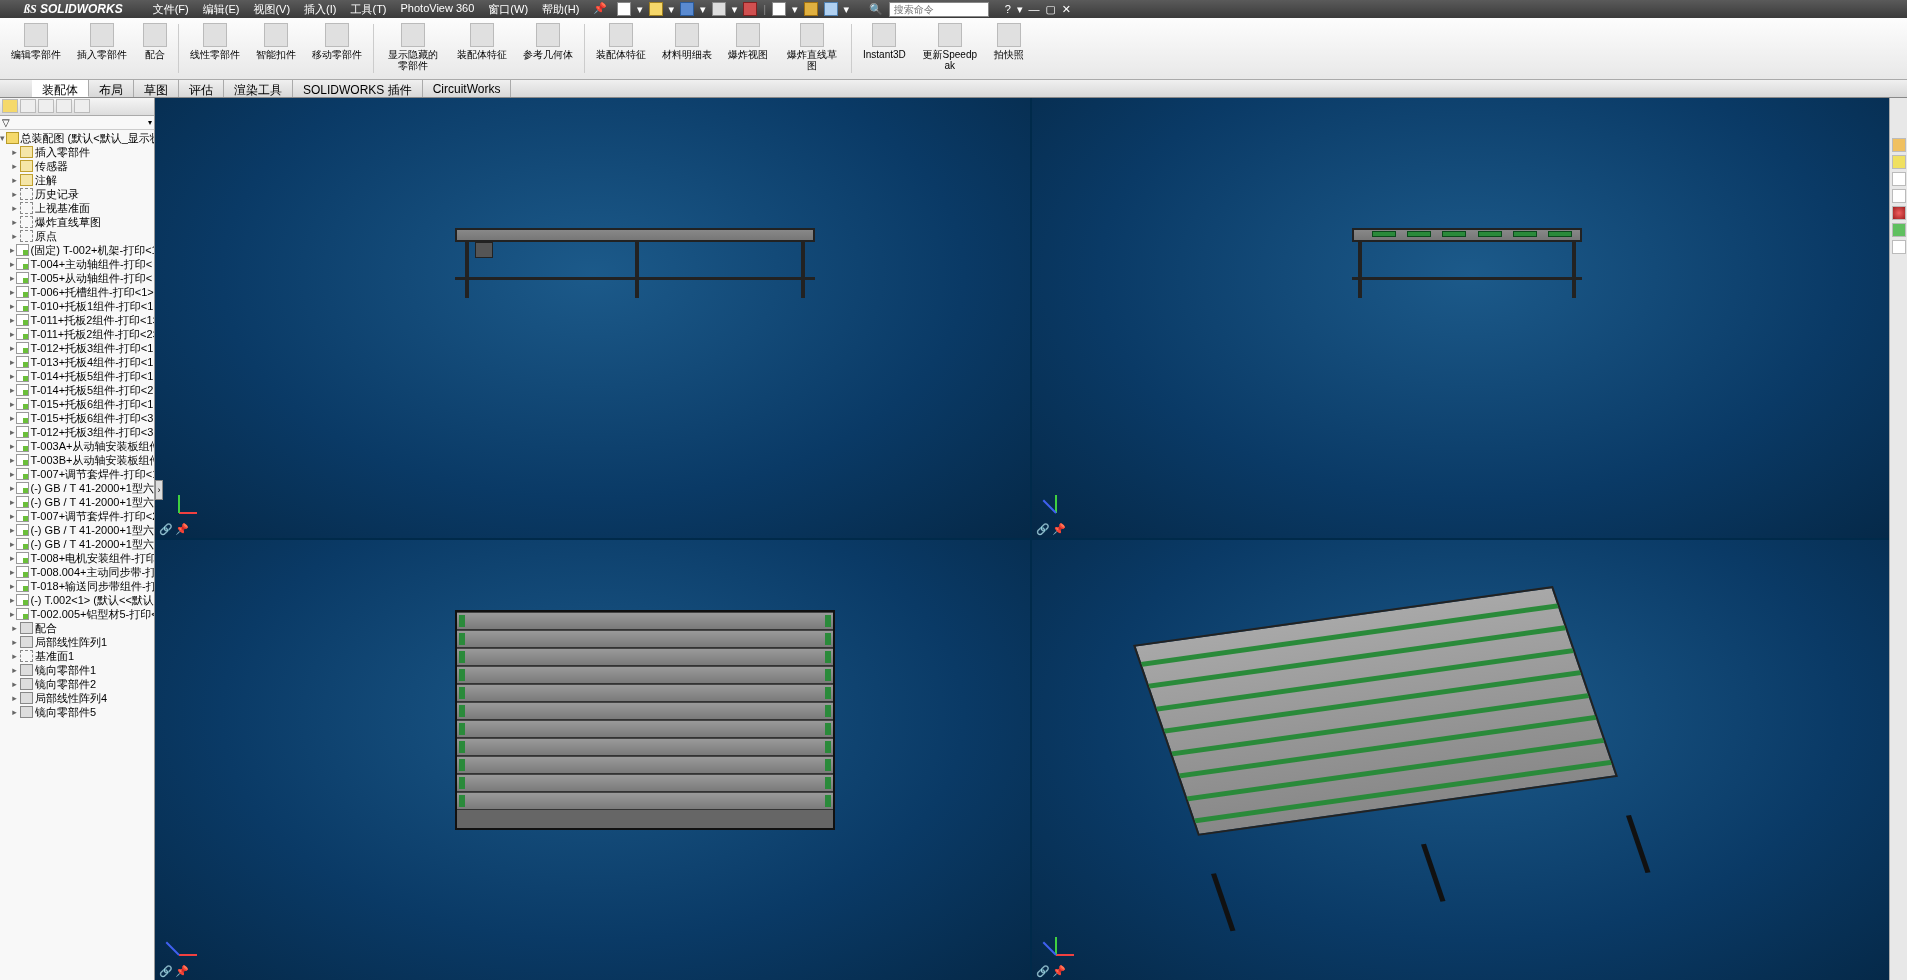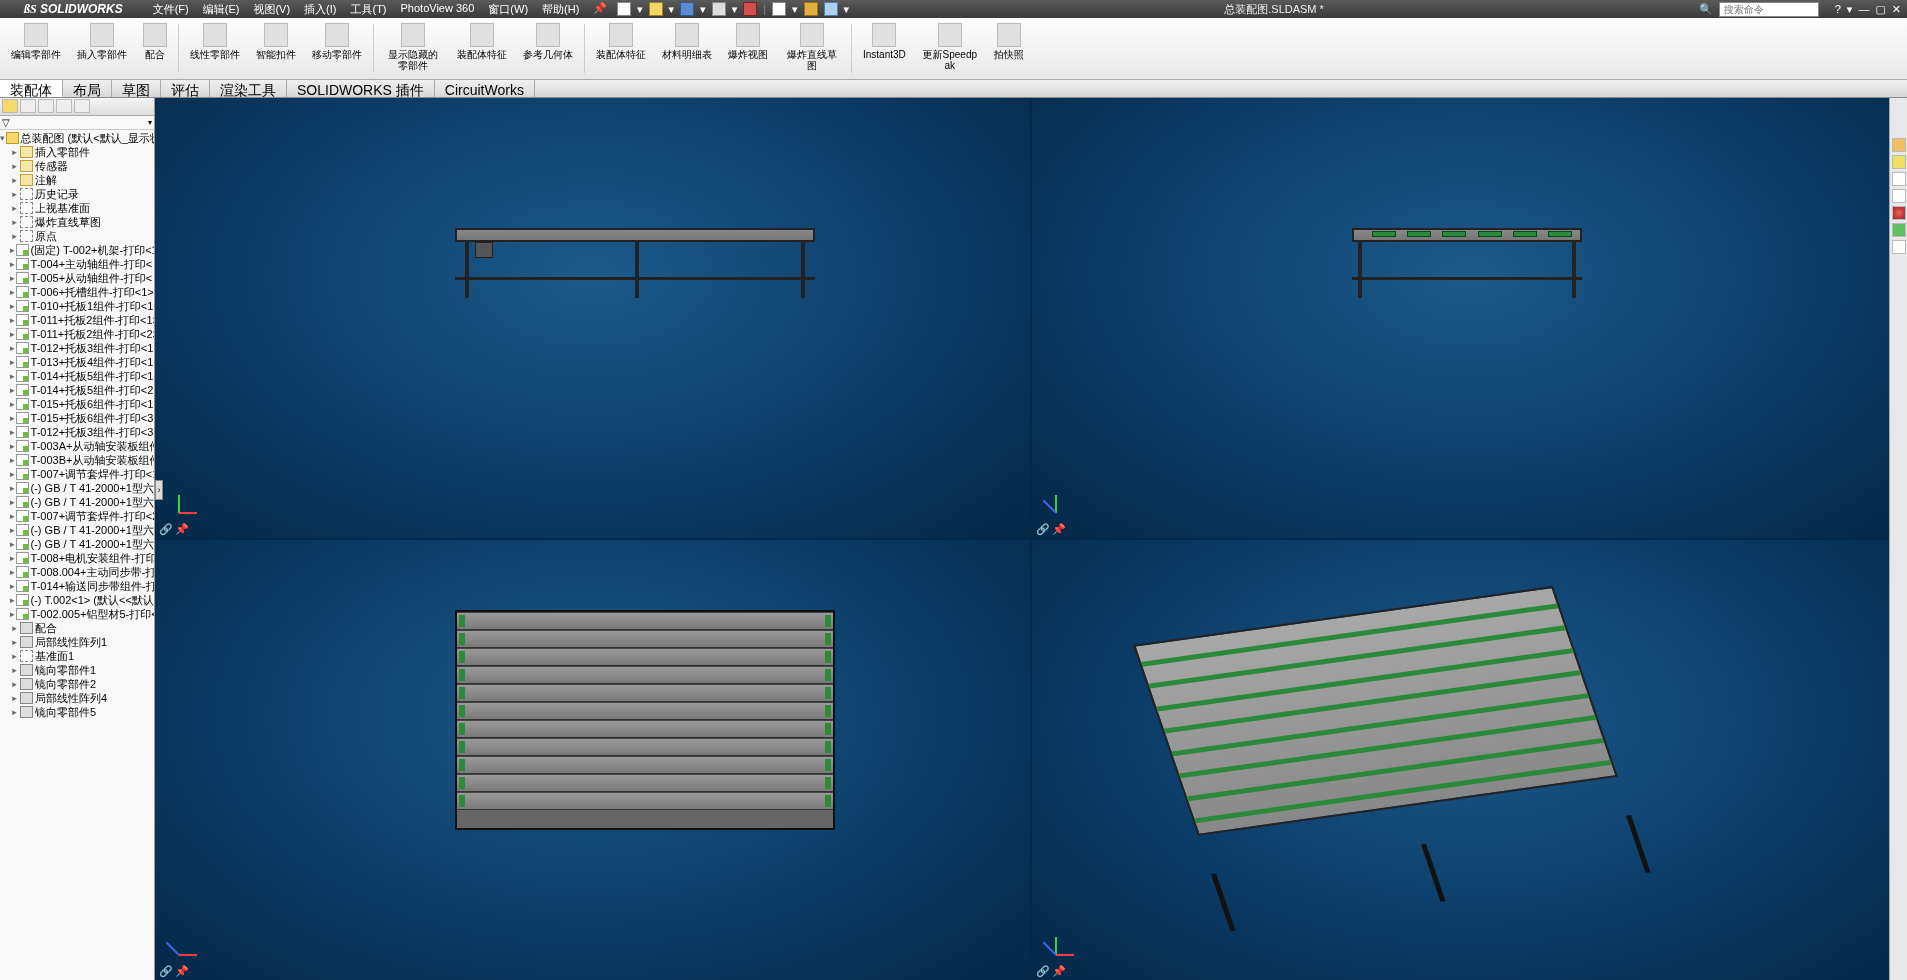--- a/index.html
+++ b/index.html
@@ -17,21 +17,21 @@
 .win-ctrl { display: flex; gap: 6px; padding: 0 6px; }
 
 
 .ribbon { height: 62px; background: linear-gradient(#fdfdfd,#e8e8e8); border-bottom: 1px solid #aaa; display: flex; align-items: stretch; padding: 2px 4px; gap: 2px; }
 .ribbon-btn { display: flex; flex-direction: column; align-items: center; padding: 2px 6px; border: 1px solid transparent; cursor: pointer; min-width: 36px; }
 .ribbon-icon { width: 24px; height: 24px; background: #e0e0e0; border: 1px solid #bbb; margin-bottom: 2px; }
 .ribbon-label { font-size: 10px; text-align: center; line-height: 11px; max-width: 56px; word-break: break-all; }
 .ribbon-sep { width: 1px; background: #ccc; margin: 4px 2px; }
 
 
-.tabrow { height: 18px; background: linear-gradient(#f0f0f0,#d8d8d8); display: flex; border-bottom: 1px solid #888; font-size: 14px; }
+.tabrow { height: 18px; background: linear-gradient(#f0f0f0,#d8d8d8); display: flex; border-bottom: 1px solid #888; font-size: 12px; padding-left: 32px; }
 .tab { padding: 2px 10px; border-right: 1px solid #aaa; cursor: pointer; }
 .tab.active { background: #fff; border-bottom: 1px solid #fff; }
 
 
 .main { display: flex; height: calc(980px - 18px - 62px - 18px); }
 .side { width: 155px; background: #f8f8f8; border-right: 1px solid #999; display: flex; flex-direction: column; }
 .side-tabs { height: 18px; background: linear-gradient(#f5f5f5,#ddd); border-bottom: 1px solid #aaa; display: flex; gap: 2px; padding: 1px 2px; }
 .side-tab { width: 16px; height: 14px; background: #eee; border: 1px solid #bbb; cursor: pointer; }
 .tree { flex: 1; overflow: auto; font-size: 11px; padding: 1px 0 8px 0; }
 .tree-item { display: flex; align-items: center; padding: 0 2px; white-space: nowrap; cursor: pointer; height: 14px; }
@@ -113,21 +113,20 @@
     <span class="qat-icon" style="background:#fff;border:1px solid #888"></span>▾
     <span class="qat-icon" style="background:#f5d76a;border:1px solid #a08020"></span>▾
     <span class="qat-icon" style="background:#5a8ad0;border:1px solid #2a5a9a"></span>▾
     <span class="qat-icon" style="background:#ddd;border:1px solid #888"></span>▾
     <span class="qat-icon" style="background:#d05050;border:1px solid #802020"></span>
     <span style="color:#888">|</span>
     <span class="qat-icon" style="background:#fff;border:1px solid #888"></span>▾
     <span class="qat-icon" style="background:#e0b040;border:1px solid #a07010"></span>
     <span class="qat-icon" style="background:#b0d0f0;border:1px solid #5080b0"></span>▾
   </div>
-  <div class="title-center">总装配图.SLDASM *</div>
   <div class="qat">
     <span>🔍</span>
     <input class="search-box" placeholder="搜索命令" style="">
   </div>
   <div class="win-ctrl">
     <span>?</span>▾
     <span>—</span>
     <span>▢</span>
     <span>✕</span>
   </div>
@@ -385,21 +384,21 @@
           <span>T-008+电机安装组件-打印</span>
         </div>
         <div class="tree-item" style="padding-left: 10px;">
           <span class="expand">▸</span>
           <span class="tree-icon ti-part"></span>
           <span>T-008.004+主动同步带-打印</span>
         </div>
         <div class="tree-item" style="padding-left: 10px;">
           <span class="expand">▸</span>
           <span class="tree-icon ti-part"></span>
-          <span>T-014+输送同步带组件-打</span>
+          <span>T-018+输送同步带组件-打</span>
         </div>
         <div class="tree-item" style="padding-left: 10px;">
           <span class="expand">▸</span>
           <span class="tree-icon ti-part"></span>
           <span>(-) T.002&lt;1&gt; (默认&lt;&lt;默认</span>
         </div>
         <div class="tree-item" style="padding-left: 10px;">
           <span class="expand">▸</span>
           <span class="tree-icon ti-part"></span>
           <span>T-002.005+铝型材5-打印&lt;</span>

